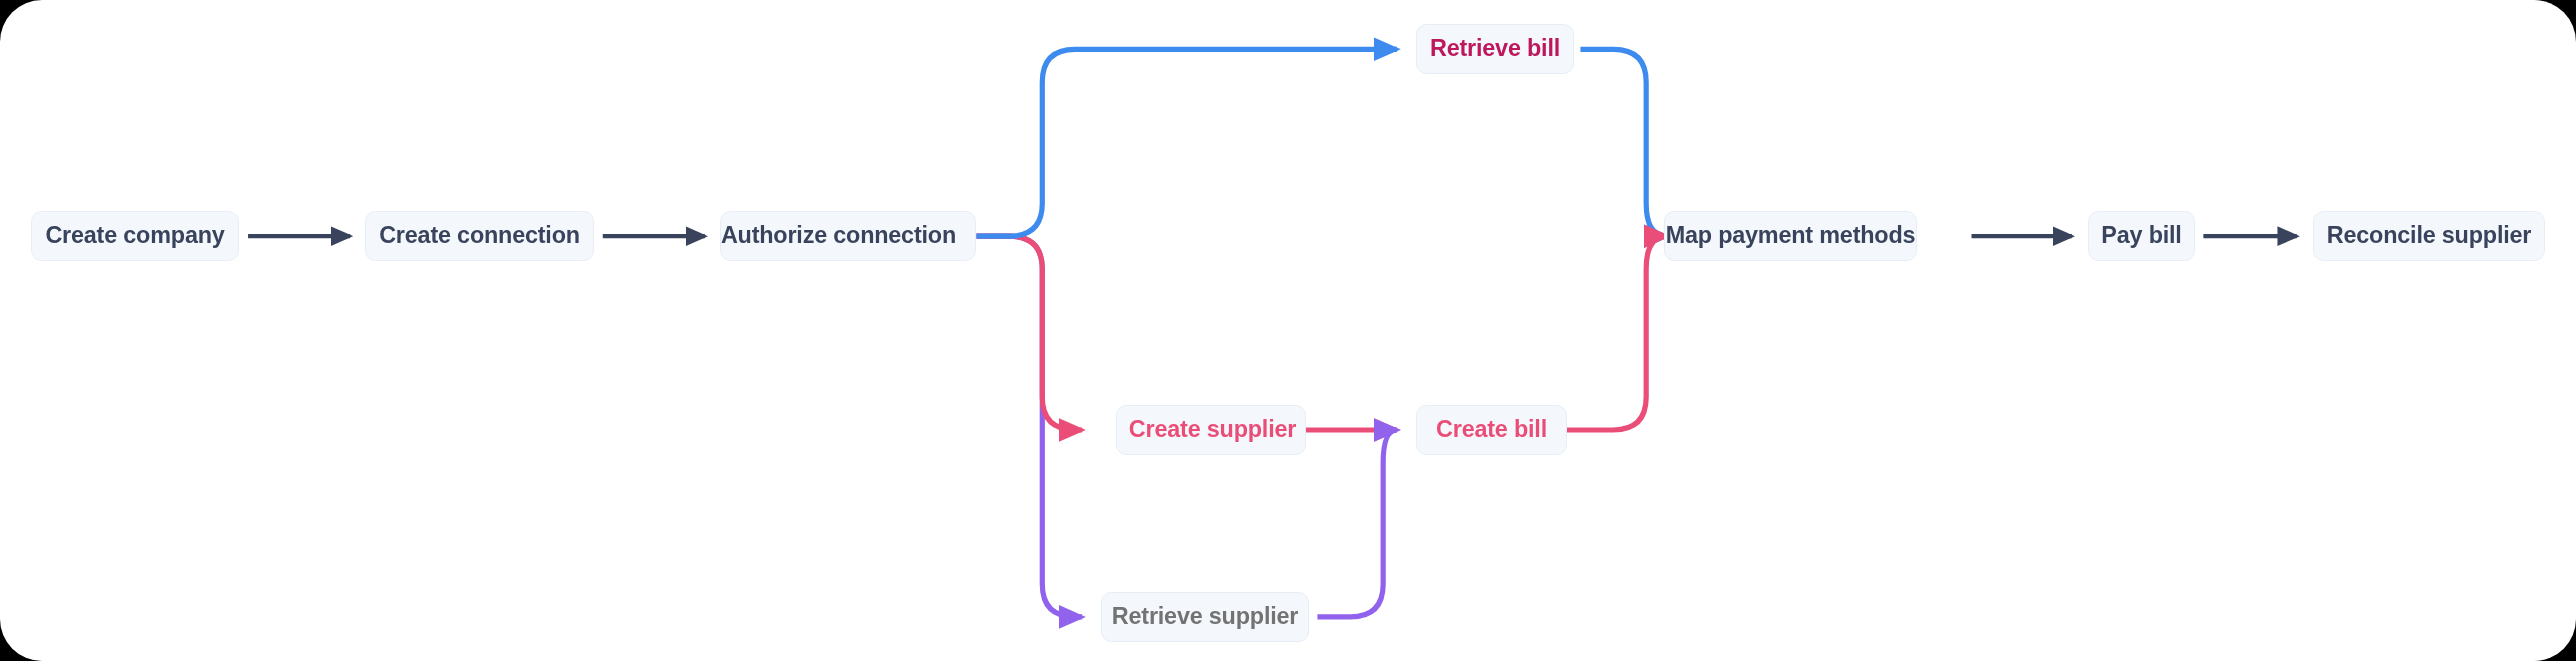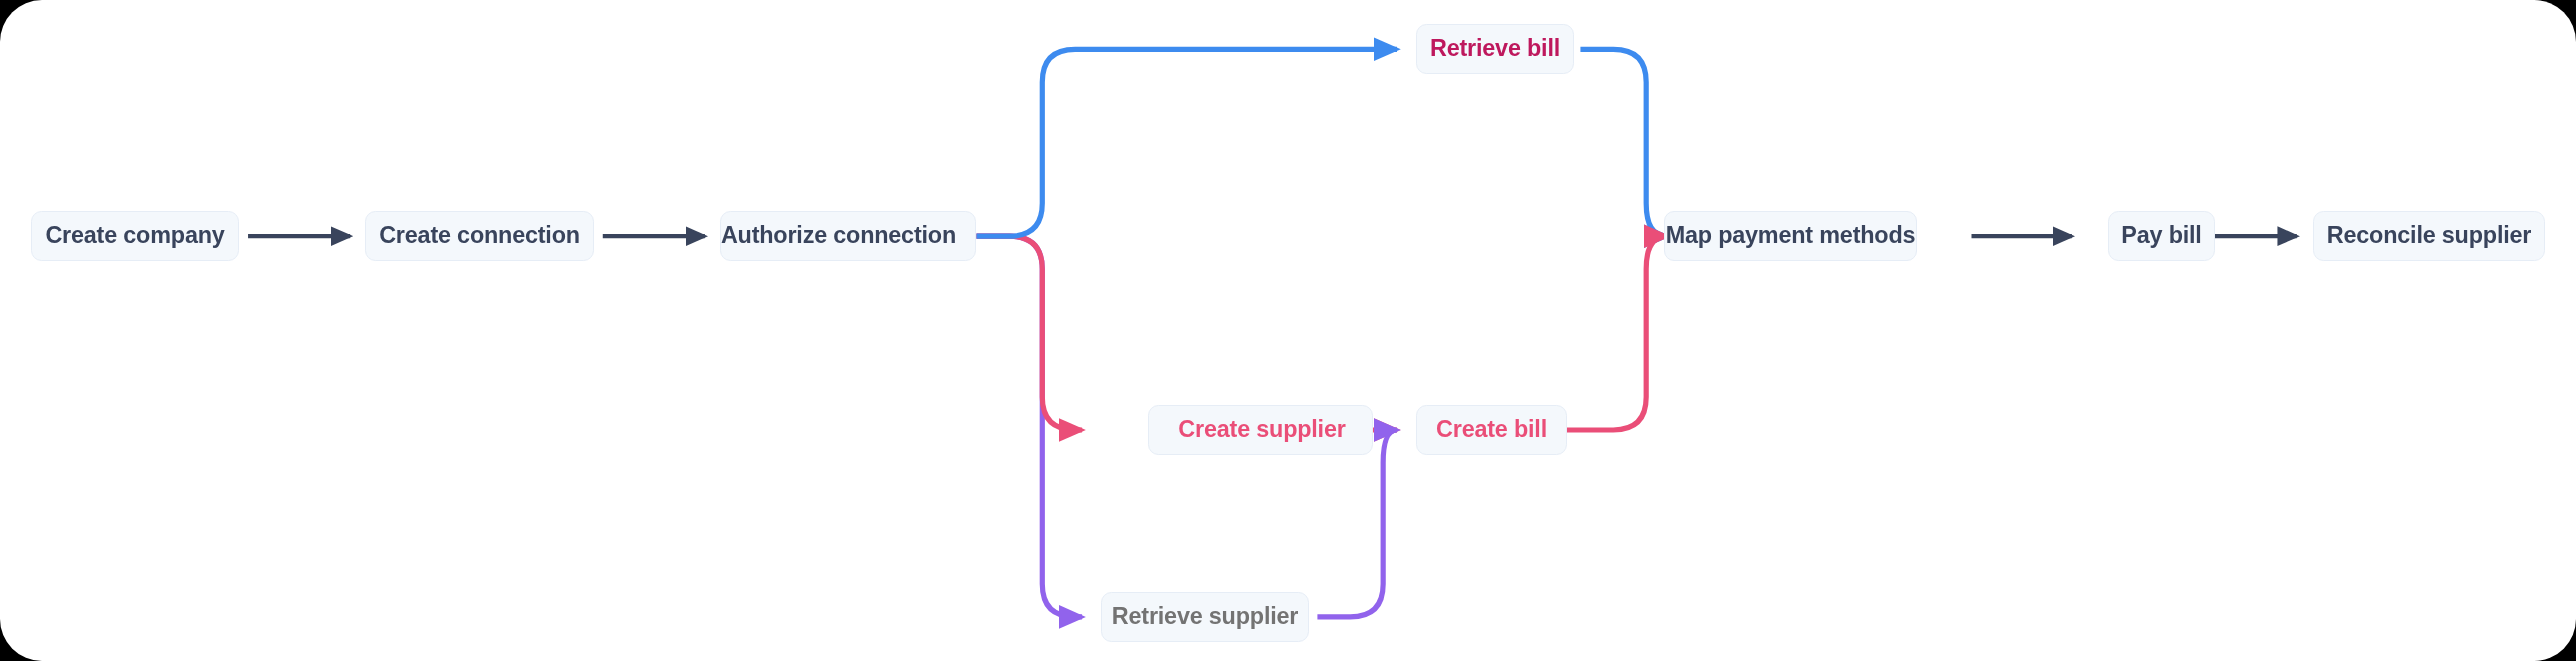--- a/index.html
+++ b/index.html
@@ -108,37 +108,37 @@
   </div>
 
   <div class="node c-dark" style="left:720px;top:211px;width:256px;justify-content:flex-end;">
     <span class="label">Authorize connection</span>
   </div>
 
   <div class="node c-blue" style="left:1416px;top:24px;width:158px;">
     <span class="label">Retrieve bill</span>
   </div>
 
-  <div class="node c-pink" style="left:1148px;top:405px;width:225px;padding-left:22px;">
+  <div class="node c-pink" style="left:1116px;top:405px;width:190px;padding-left:22px;">
     <span class="label">Create supplier</span>
   </div>
 
   <div class="node c-pink" style="left:1416px;top:405px;width:151px;justify-content:center;">
     <span class="label">Create bill</span>
   </div>
 
   <div class="node c-purple" style="left:1101px;top:592px;width:208px;">
     <span class="label">Retrieve supplier</span>
   </div>
 
   <div class="node c-dark" style="left:1664px;top:211px;width:253px;border-radius:10px;">
     <span class="label">Map payment methods</span>
   </div>
 
-  <div class="node c-dark" style="left:2088px;top:211px;width:107px;margin-left:20px;">
+  <div class="node c-dark" style="left:2088px;top:211px;width:107px;">
     <span class="label">Pay bill</span>
   </div>
 
   <div class="node c-dark" style="left:2313px;top:211px;width:232px;">
     <span class="label">Reconcile supplier</span>
   </div>
 
 </div>
 
 

